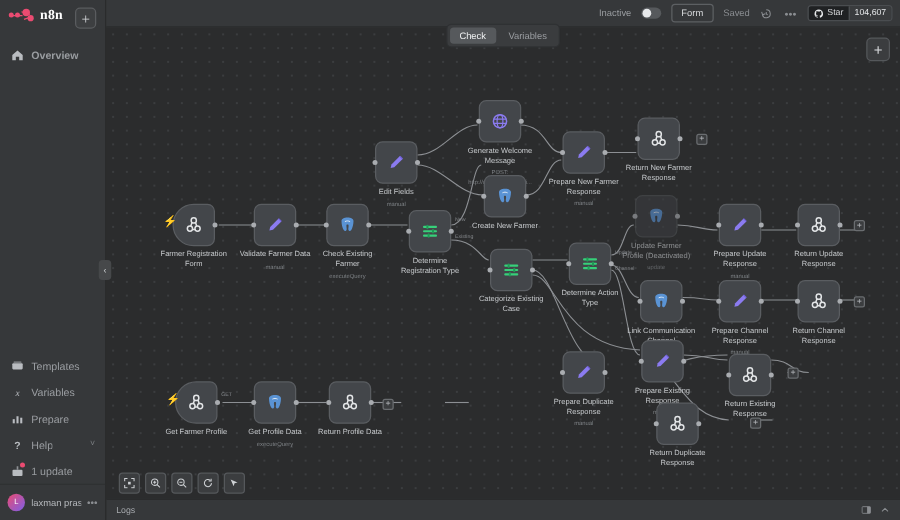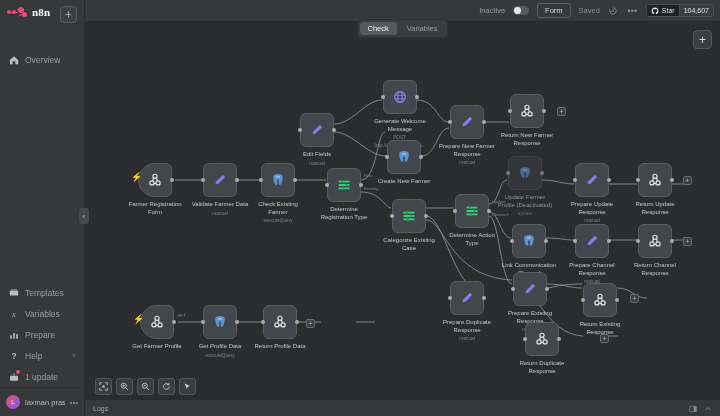--- a/index.html
+++ b/index.html
@@ -19,21 +19,21 @@
   .lm3 { width:6px;height:6px; left:11px; top:0px;}
   .lm4 { width:5px;height:5px; left:15px; top:5px;}
   .logo-mark s { position:absolute; height:1px; background:#ea4b71; }
   .ls1 { width:8px; left:3px; top:5px; }
   .ls2 { width:7px; left:10px; top:3px; transform:rotate(18deg); }
   .ls3 { width:6px; left:12px; top:7px; transform:rotate(-20deg); }
   .logo-text { font-size:11px; font-weight:700; color:#fff; letter-spacing:.2px; }
   .plus-btn { width:17px;height:17px; border:1px solid #5a5c5f; border-radius:4px;
     display:flex;align-items:center;justify-content:center; color:#d7d9dc; font-size:12px; line-height:1;
     background:#3d3f41; cursor:pointer; }
-  .sb-nav { margin-top:26px; }
+  .sb-nav { margin-top:10px;font-weight:bold; }
   .sb-item { display:flex; align-items:center; gap:6px; padding:5px 8px; font-size:8.5px;
     color:#9a9da1; cursor:pointer; position:relative; }
   .sb-item .ico { width:11px; height:11px; flex:none; display:flex; align-items:center;
     justify-content:center; color:#b9bcc0; }
   .sb-item .ico svg { display:block; }
   .sb-label { white-space:nowrap; overflow:hidden; }
   .sb-bottom { margin-top:auto; padding-bottom:0; }
   .sb-chev { margin-left:auto; font-size:7px; color:#7c7f83; }
   .upd-dot { position:absolute; width:4px;height:4px; border-radius:50%; background:#ea4b71;
     left:16px; top:4px; }

